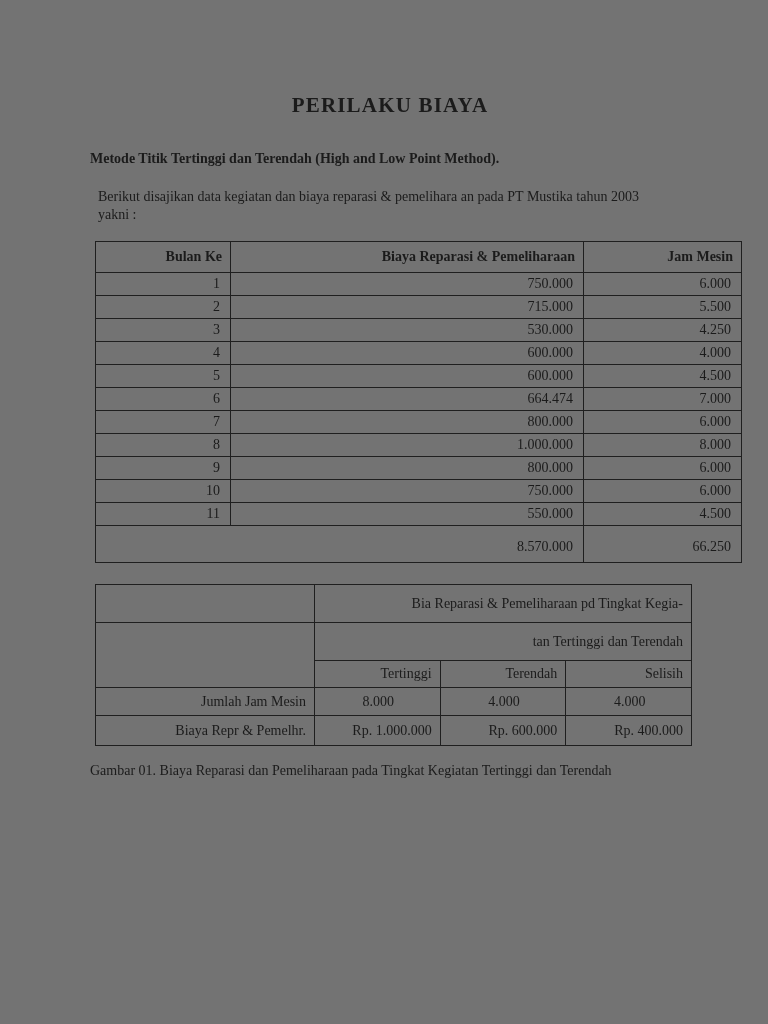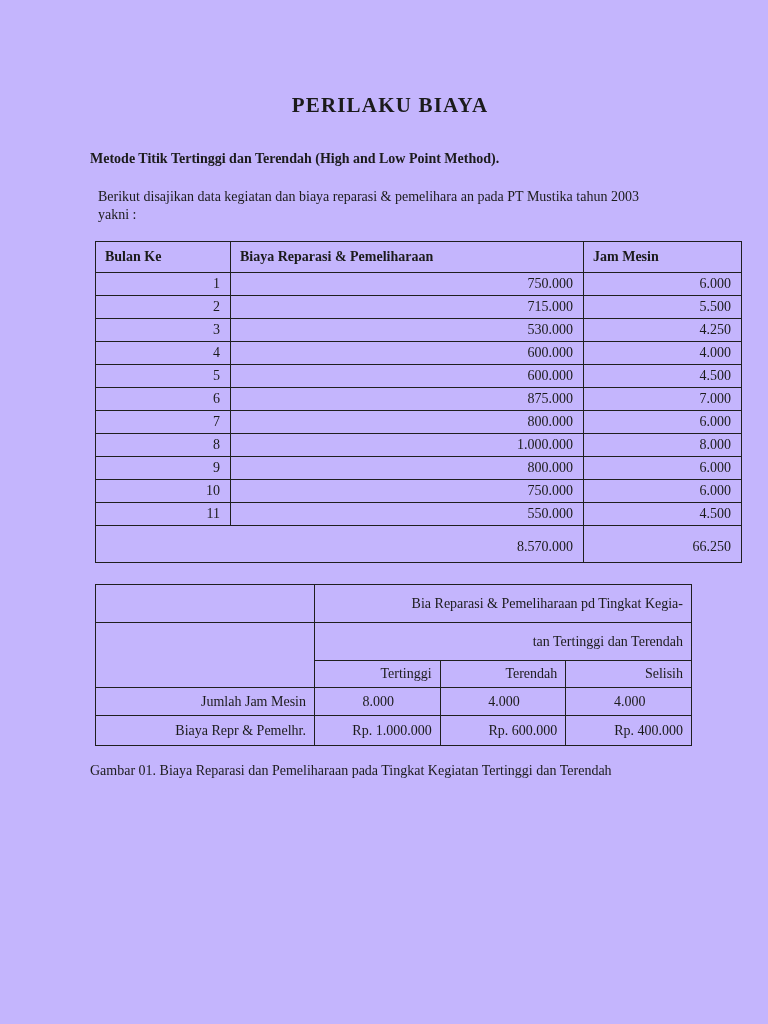--- a/index.html
+++ b/index.html
@@ -2,21 +2,21 @@
 <html><head>
 <meta charset="utf-8">
 <style>
   html, body { margin: 0; padding: 0; }
   body {
     width: 768px; height: 1024px;
     background: #ffffff;
     font-family: "Liberation Serif", serif;
     color: #1b1b1b;
   }
-  .page { position: relative; width: 768px; height: 1024px; background: #c4b5fd; overflow: hidden; }
+  .page { position: relative; width: 768px; height: 1024px; background: #737373; overflow: hidden; }
   .content { padding: 93px 78px 0 90px; }
 
   h1.title {
     margin: 0;
     text-align: center;
     font-size: 21px;
     line-height: 24px;
     font-weight: bold;
     letter-spacing: 1.2px;
   }
@@ -37,21 +37,21 @@
 
   table { border-collapse: collapse; table-layout: fixed; margin-left: 5px; font-size: 14px; }
   td, th { border: 1.5px solid #1f1f1f; overflow: hidden; }
 
   .t1 { margin-top: 17px; width: 592px; }
   .t1 .c1 { width: 117px; }
   .t1 .c2 { width: 335px; }
   .t1 .c3 { width: 140px; }
   .t1 thead th {
     font-weight: bold;
-    text-align: left;
+    text-align: right;
     padding: 7px 8px 7px 9px;
     font-size: 14px;
   }
   .t1 tbody td {
     padding: 2px 10px;
     line-height: 18px;
     text-align: right;
   }
   .t1 .total td { padding: 12px 10px 6px 10px; }
 
@@ -119,21 +119,21 @@
           <td>600.000</td>
           <td>4.000</td>
         </tr>
         <tr>
           <td>5</td>
           <td>600.000</td>
           <td>4.500</td>
         </tr>
         <tr>
           <td>6</td>
-          <td>875.000</td>
+          <td>664.474</td>
           <td>7.000</td>
         </tr>
         <tr>
           <td>7</td>
           <td>800.000</td>
           <td>6.000</td>
         </tr>
         <tr>
           <td>8</td>
           <td>1.000.000</td>

